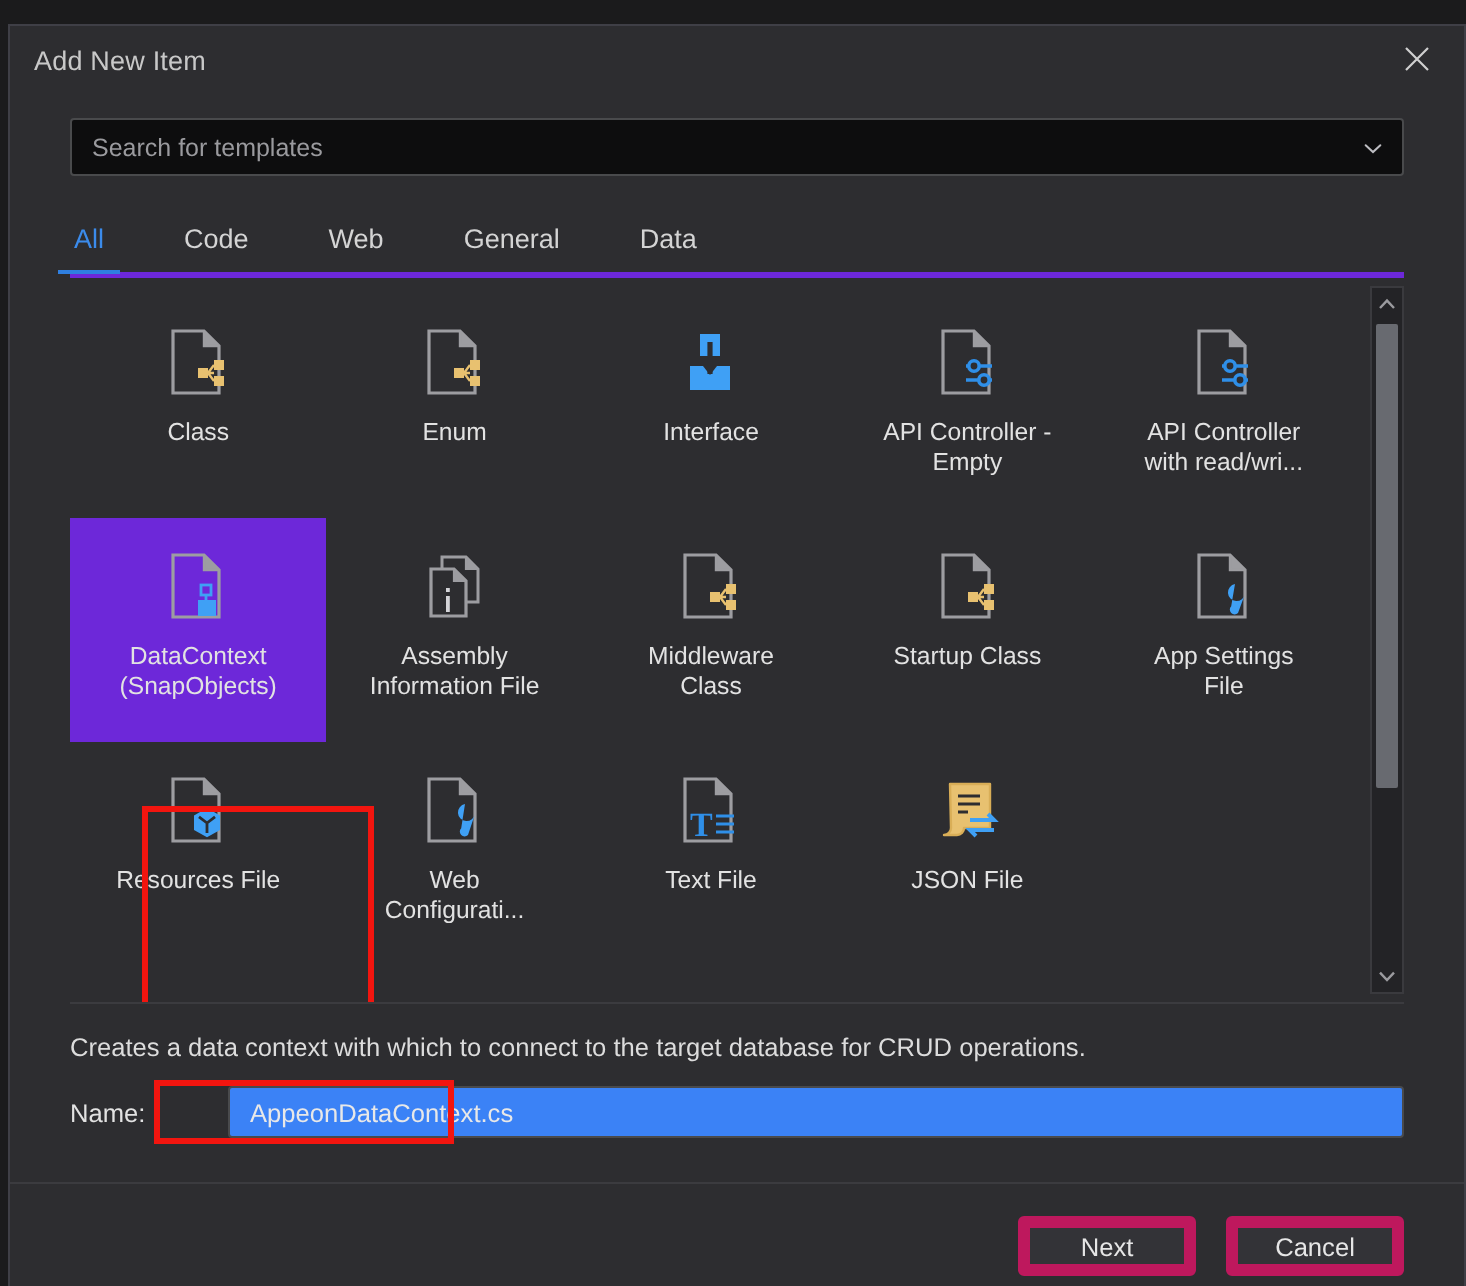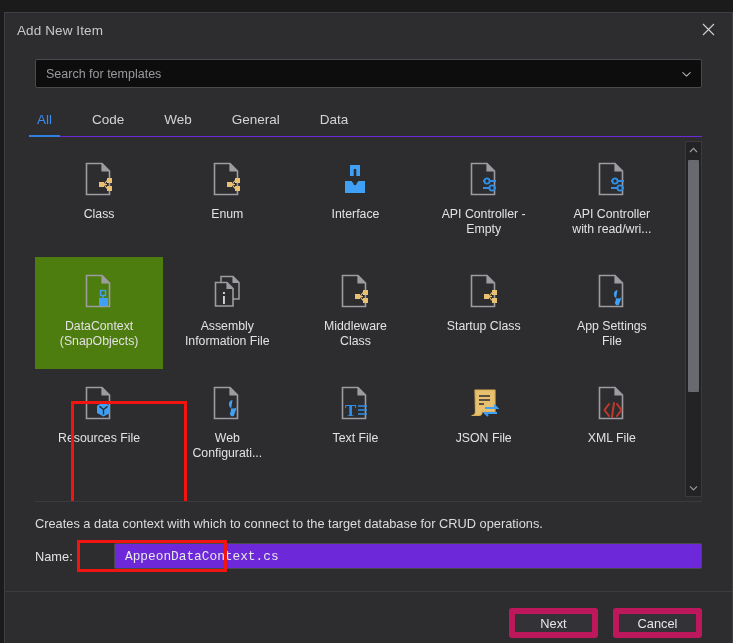--- a/index.html
+++ b/index.html
@@ -65,21 +65,21 @@
     transform: translateY(-50%);
     width: 11px; height: 11px;
   }
   
   .tabs {
     margin: 0 30px;
     display: flex;
     height: 34px;
     align-items: center;
     position: relative;
-    border-bottom: 1px solid #6d28d9;
+    border-bottom: 3px solid #6d28d9;
     margin-top: 14px;
   }
   .tab {
     font-size: 13.5px;
     color: #d4d4d4;
     padding: 0 2px;
     margin-right: 36px;
     height: 100%;
     display: flex;
     align-items: center;
@@ -110,21 +110,21 @@
     row-gap: 0px;
   }
   .tile {
     display: flex;
     flex-direction: column;
     align-items: center;
     padding-top: 14px;
     box-sizing: border-box;
     position: relative;
   }
-  .tile.selected { background: #4d7c0f; }
+  .tile.selected { background: #6d28d9; }
   .tile-icon {
     width: 36px; height: 40px;
     display: flex; align-items: center; justify-content: center;
     margin-bottom: 8px;
   }
   .tile-label {
     font-size: 12.3px;
     color: #e2e2e2;
     text-align: center;
     line-height: 15px;
@@ -192,28 +192,27 @@
   }
   .name-label {
     font-size: 12.8px;
     color: #e2e2e2;
     width: 44px;
     flex: 0 0 auto;
   }
   .name-input {
     flex: 1 1 auto;
     height: 26px;
-    background: #6d28d9;
+    background: #3b82f6;
     border: 1px solid #494a4c;
     border-radius: 2px;
     box-sizing: border-box;
     display: flex;
     align-items: center;
     margin-left: 6px;
-    font-family: Liberation Mono, monospace;
   }
   .name-input .val {
     margin-left: 10px;
     font-size: 12.8px;
     color: #e8e8e8;
   }
   .name-outline {
     position: absolute;
     left: 72px; top: 9px;
     width: 150px; height: 32px;
@@ -461,32 +460,20 @@
           <svg width="32" height="36" viewBox="0 0 32 36">
             <path d="M7 5 H27 V27 H14 a3.5 3.5 0 0 1 -3.5 3.5 H4 a3.5 3.5 0 0 0 3.5 -3.5 Z" fill="#e8c170" stroke="#d9ae57" stroke-width="1.2" stroke-linejoin="round"></path>
             <path d="M11 11 H22 M11 15 H22 M11 19 H16" stroke="#2d2d30" stroke-width="1.5"></path>
             <path d="M17 23 H29 L26 20" stroke="#3fa0f5" stroke-width="2" fill="none"></path>
             <path d="M29 28 H17 L20 31" stroke="#3fa0f5" stroke-width="2" fill="none"></path>
           </svg>
         </div>
         <div class="tile-label">JSON File</div>
       </div>
 
-      <div class="tile">
-        <div class="tile-icon">
-          <svg width="32" height="36" viewBox="0 0 32 36">
-            <path d="M3.5 2.5 H19 L26.5 10 V33.5 H3.5 Z" fill="none" stroke="#9d9da1" stroke-width="1.6"></path>
-            <path d="M19 2.5 V10 H26.5" fill="#9d9da1" stroke="#9d9da1" stroke-width="1.2"></path>
-            <path d="M13 19 L8.5 25 L13 31" stroke="#c0392b" stroke-width="2" fill="none" stroke-linecap="round" stroke-linejoin="round"></path>
-            <path d="M21 19 L25.5 25 L21 31" stroke="#c0392b" stroke-width="2" fill="none" stroke-linecap="round" stroke-linejoin="round"></path>
-            <path d="M18 18 L16 32" stroke="#c0392b" stroke-width="2" stroke-linecap="round"></path>
-          </svg>
-        </div>
-        <div class="tile-label">XML File</div>
-      </div>
 
     </div>
 
     <div class="sel-outline"></div>
 
     <div class="scrollbar">
       <div class="sb-arrow">
         <svg width="9" height="6" viewBox="0 0 9 6">
             <path d="M1 5 L4.5 1.3 L8 5" stroke="#9b9b9f" stroke-width="1.2" fill="none"></path>
           </svg>

